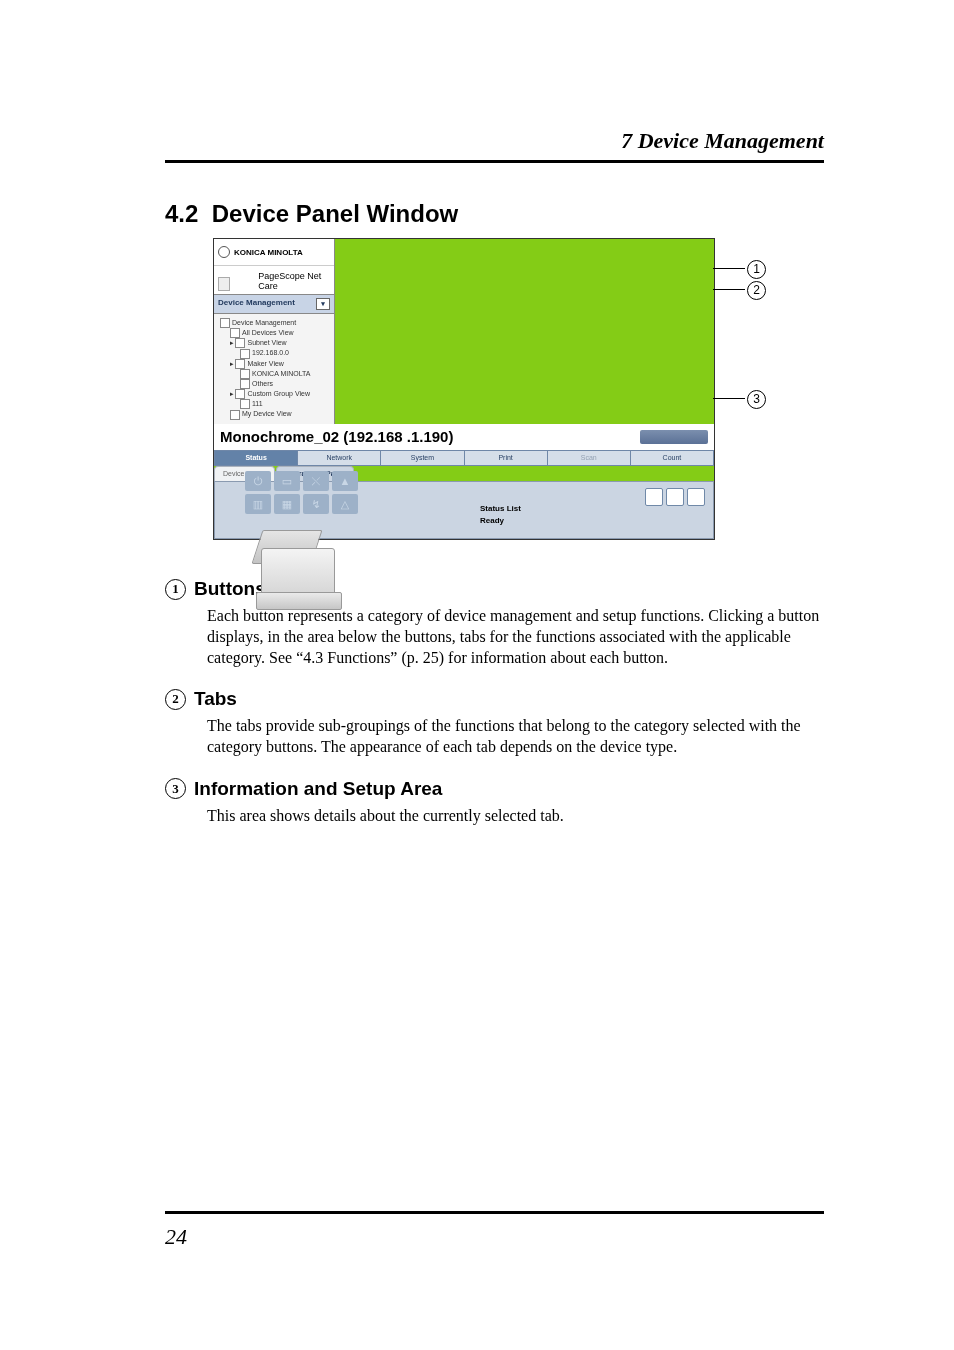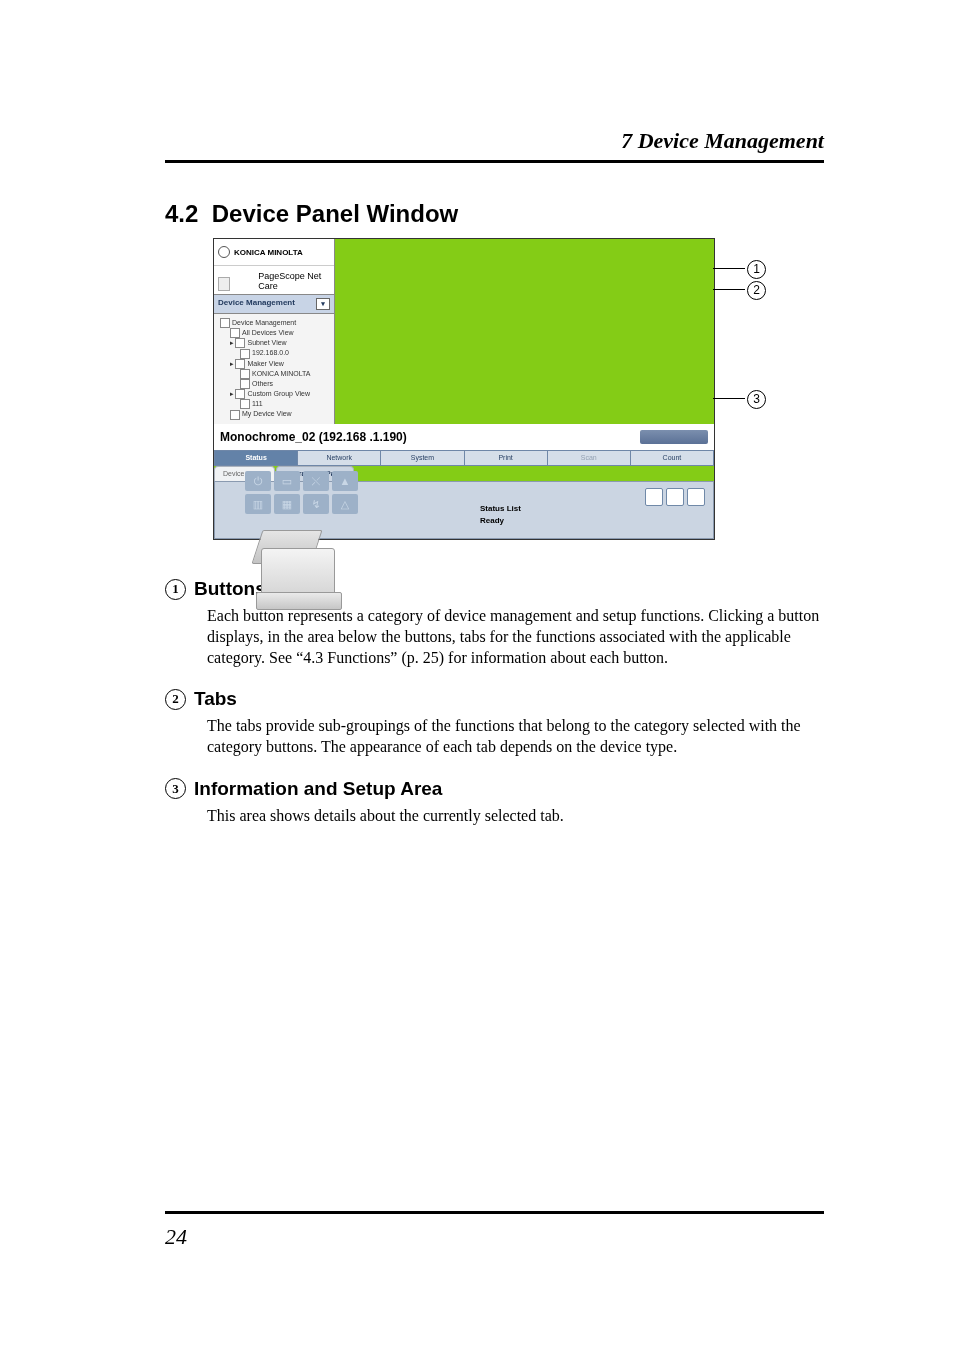--- a/index.html
+++ b/index.html
@@ -128,21 +128,21 @@
   .tree .node { display: inline-block; width: 8px; height: 8px; border: 1px solid #888; margin-right: 2px; vertical-align: middle; background:#fff; }
   .main-area { flex: 1; display: flex; flex-direction: column; }
   .title-bar {
     height: 20px;
     padding: 3px 6px;
     display: flex;
     justify-content: space-between;
     align-items: center;
     background: #fff;
   }
-  .title-bar .dev-title { font-weight: bold; font-size: 12px; }
+  .title-bar .dev-title { font-weight: bold; font-size: 15px; }
   .title-bar .search-btn {
     width: 68px;
     height: 14px;
     background: linear-gradient(#7b8fae,#5b7196);
     border-radius: 2px;
   }
   .btn-row {
     display: flex;
     height: 16px;
   }

